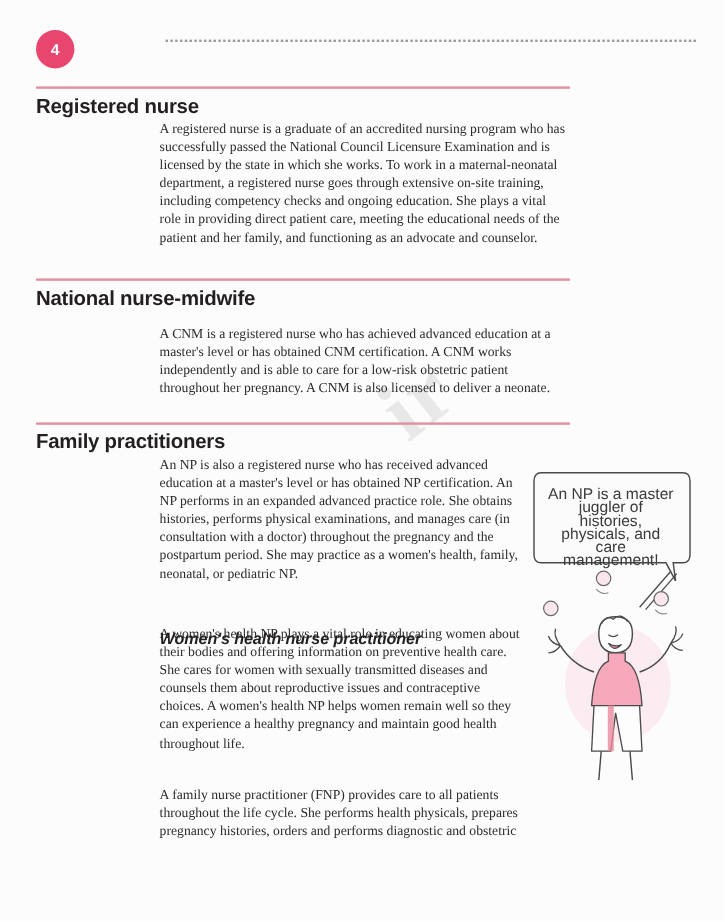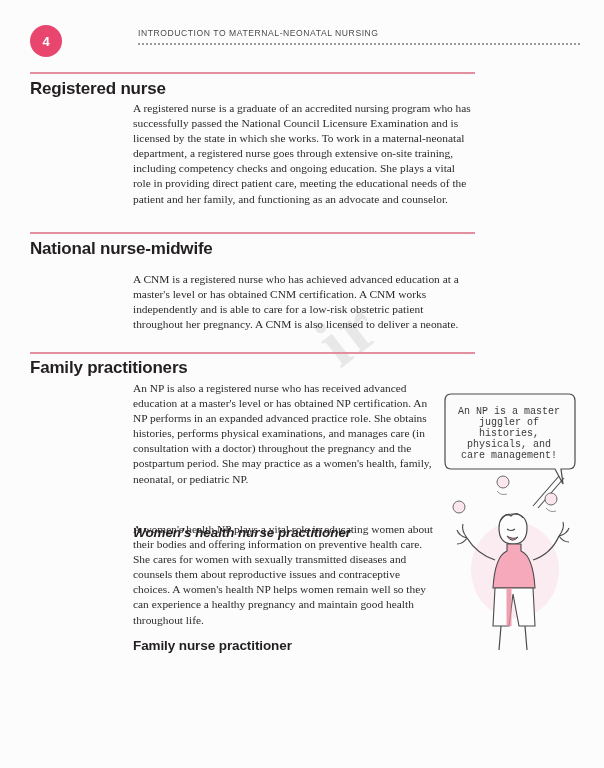--- a/index.html
+++ b/index.html
@@ -130,38 +130,37 @@
     top: 388px;
     width: 167px;
     height: 275px;
     z-index: 4;
   }
   .bubble-text {
     position: absolute;
     left: 18px;
     top: 18px;
     width: 108px;
-    font-family: Liberation Mono, monospace;
-    font-size: 10px;
+    font-family: Liberation Sans, sans-serif;
+    font-size: 13px;
     line-height: 11px;
     color: #3a3a3a;
     text-align: center;
   }
 </style>
 </head>
 <body>
 
 <div class="page">
 
   <div class="watermark">ir</div>
 
   <div class="header">
     <div class="page-badge">4</div>
     <div class="header-title-wrap">
-      <div class="header-title">INTRODUCTION TO MATERNAL-NEONATAL NURSING</div>
       <div class="header-dots"></div>
     </div>
   </div>
 
   <div class="content">
 
     <div class="section-rule" style="top:72px;"></div>
     <h1 class="section-heading" style="top:79px;">Registered nurse</h1>
     <p class="body-text" style="top:101px; width:338px;">A registered nurse is a graduate of an accredited nursing program who has successfully passed the National Council Licensure Examination and is licensed by the state in which she works. To work in a maternal-neonatal department, a registered nurse goes through extensive on-site training, including competency checks and ongoing education. She plays a vital role in providing direct patient care, meeting the educational needs of the patient and her family, and functioning as an advocate and counselor.</p>
 
@@ -169,21 +168,21 @@
     <h1 class="section-heading" style="top:239px;">National nurse-midwife</h1>
     <p class="body-text" style="top:272px; width:337px;">A CNM is a registered nurse who has achieved advanced education at a master's level or has obtained CNM certification. A CNM works independently and is able to care for a low-risk obstetric patient throughout her pregnancy. A CNM is also licensed to deliver a neonate.</p>
 
     <div class="section-rule" style="top:352px;"></div>
     <h1 class="section-heading" style="top:358px;">Family practitioners</h1>
     <p class="body-text" style="top:381px; width:307px;">An NP is also a registered nurse who has received advanced education at a master's level or has obtained NP certification. An NP performs in an expanded advanced practice role. She obtains histories, performs physical examinations, and manages care (in consultation with a doctor) throughout the pregnancy and the postpartum period. She may practice as a women's health, family, neonatal, or pediatric NP.</p>
 
     <h2 class="sub-heading" style="top:525px;font-style:italic;">Women's health nurse practitioner</h2>
     <p class="body-text" style="top:522px; width:306px;">A women's health NP plays a vital role in educating women about their bodies and offering information on preventive health care. She cares for women with sexually transmitted diseases and counsels them about reproductive issues and contraceptive choices. A women's health NP helps women remain well so they can experience a healthy pregnancy and maintain good health throughout life.</p>
 
-    <h2 class="sub-heading" style="top:638px;">Family nurse practitioner</h2>
+    <p class="body-text" style="top:656px; width:335px;">A family nurse practitioner (FNP) provides care to all patients throughout the life cycle. She performs health physicals, prepares pregnancy histories, orders and performs diagnostic and obstetric</p>
 
   </div>
 
   <div class="illustration">
     <svg width="167" height="275" viewBox="0 0 167 275">
 
       <path d="M14 6 Q8 6 8 13 L8 74 Q8 81 14 81 L118 81 L126 96 L124 81 L132 81 Q138 81 138 74 L138 13 Q138 6 132 6 Z" fill="#fbfbfb" stroke="#4a4a4a" stroke-width="1.2"></path>
 
       <path d="M122 88 L96 118" stroke="#4a4a4a" stroke-width="1.1" fill="none"></path>
       <path d="M127 90 L101 120" stroke="#4a4a4a" stroke-width="1.1" fill="none"></path>

